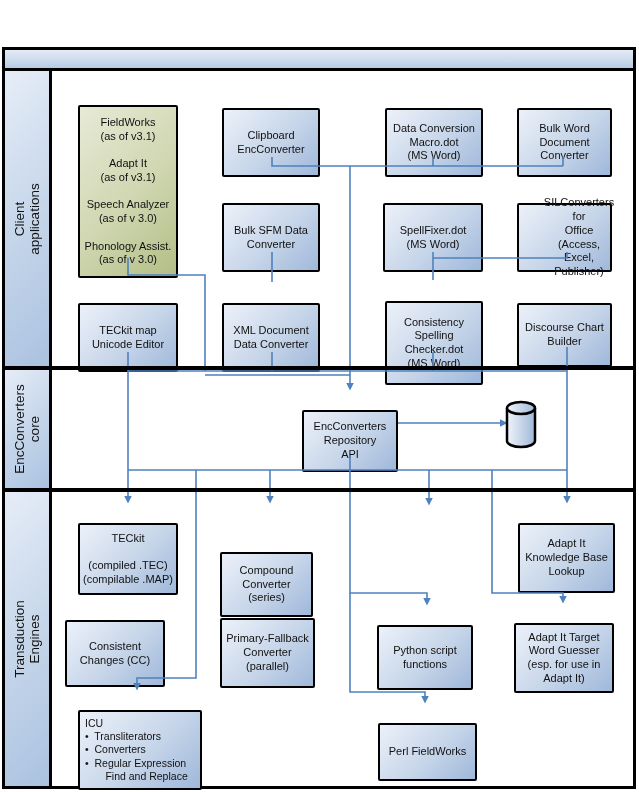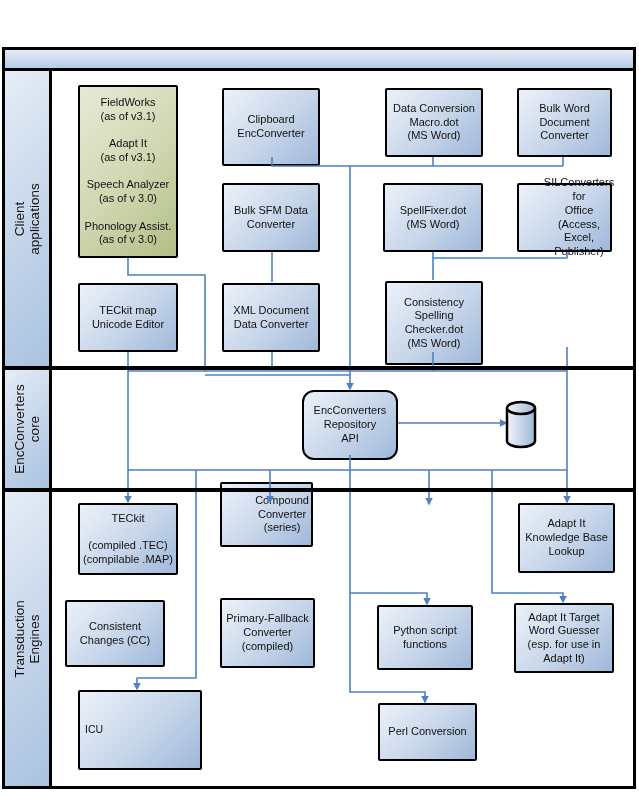--- a/index.html
+++ b/index.html
@@ -13,21 +13,21 @@
   #mainframe{position:absolute;left:2px;top:68px;width:634px;height:721px;
              border:3px solid #000;box-sizing:border-box;z-index:0;}
   .sectioncell{position:absolute;left:2px;width:50px;box-sizing:border-box;border:3px solid #000;
                background:linear-gradient(135deg,#e6edf7 0%,#c3d4e9 55%,#aac2e0 100%);
                display:flex;align-items:center;justify-content:center;z-index:2;}
   .vlabel{transform:rotate(-90deg);font-size:13.5px;white-space:pre-line;text-align:center;}
   .divider{position:absolute;left:2px;width:634px;height:4px;background:#000;z-index:4;}
   .node{position:absolute;box-sizing:border-box;border:2.5px solid #000;border-radius:2px;
         background:linear-gradient(135deg,#ecf1f9 0%,#c6d5e9 55%,#9fb8da 100%);
         display:flex;align-items:center;justify-content:center;text-align:center;
-        font-size:11px;line-height:1.25;z-index:2;padding:2px;}
+        font-size:11px;line-height:1.25;z-index:2;padding:2px;margin-top:20px;}
   .node span{white-space:pre-wrap;}
   .node.green{background:linear-gradient(135deg,#e7ead6 0%,#cfd6b0 55%,#b2be85 100%);}
   .node.icu{flex-direction:column;align-items:stretch;justify-content:center;
             text-align:left;font-size:10.5px;padding-left:5px;}
   .icu-title{font-weight:normal;text-align:left;}
   #wires{position:absolute;left:0;top:0;z-index:3;pointer-events:none;}
   .wire{fill:none;stroke:#4f81bd;stroke-width:1.6;}
 </style>
 </head>
 <body>
@@ -55,21 +55,21 @@
 
 Adapt It
 (as of v3.1)
 
 Speech Analyzer
 (as of v 3.0)
 
 Phonology Assist.
 (as of v 3.0)</span>
   </div>
-  <div class="node" style="left:222px;top:88px;width:98px;height:78px;">
+  <div class="node" style="left:222px;top:88px;width:98px;height:69px;">
     <span>Clipboard
 EncConverter</span>
   </div>
   <div class="node" style="left:385px;top:88px;width:98px;height:69px;">
     <span>Data Conversion
 Macro.dot
 (MS Word)</span>
   </div>
   <div class="node" style="left:517px;top:88px;width:95px;height:69px;">
     <span>Bulk Word
@@ -96,67 +96,75 @@
   <div class="node" style="left:222px;top:283px;width:98px;height:69px;">
     <span>XML Document
 Data Converter</span>
   </div>
   <div class="node" style="left:385px;top:281px;width:98px;height:84px;">
     <span>Consistency
 Spelling
 Checker.dot
 (MS Word)</span>
   </div>
-
-  <div class="node" style="left:302px;top:390px;width:96px;height:70px;border-radius:12px;">
+  <div class="node" style="left:517px;top:283px;width:95px;height:64px;">
+    <span>Discourse Chart
+Builder</span>
+  </div>
+
+  <div class="node" style="left:302px;top:390px;width:96px;height:62px;">
     <span>EncConverters
 Repository
 API</span>
   </div>
 
   <div class="node" style="left:78px;top:503px;width:100px;height:72px;">
     <span>TECkit
 
 (compiled .TEC)
 (compilable .MAP)</span>
   </div>
-  <div class="node" style="left:220px;top:482px;width:93px;height:65px;justify-content:flex-end;">
+  <div class="node" style="left:220px;top:532px;width:93px;height:65px;">
     <span>Compound
 Converter
 (series)</span>
   </div>
   <div class="node" style="left:518px;top:503px;width:97px;height:70px;">
     <span>Adapt It
 Knowledge Base
 Lookup</span>
   </div>
   <div class="node" style="left:65px;top:600px;width:100px;height:67px;">
     <span>Consistent
 Changes (CC)</span>
   </div>
   <div class="node" style="left:220px;top:598px;width:95px;height:70px;">
     <span>Primary-Fallback
 Converter
-(compiled)</span>
+(parallel)</span>
   </div>
   <div class="node" style="left:377px;top:605px;width:96px;height:65px;">
     <span>Python script
 functions</span>
   </div>
   <div class="node" style="left:514px;top:603px;width:100px;height:70px;">
     <span>Adapt It Target
 Word Guesser
 (esp. for use in
 Adapt It)</span>
   </div>
   <div class="node icu" style="left:78px;top:690px;width:124px;height:80px;">
     <span class="icu-title">ICU</span>
+    <span>•  Transliterators
+•  Converters
+•  Regular Expression
+       Find and Replace</span>
   </div>
   <div class="node" style="left:378px;top:703px;width:99px;height:58px;">
-    <span>Perl Conversion</span>
+    <span>Perl FieldWorks</span>
   </div>
 
   <svg id="wires" width="639" height="792">
     <defs>
       <marker id="arr" markerWidth="9" markerHeight="9" refX="0.5" refY="4" orient="auto" markerUnits="userSpaceOnUse">
         <path d="M0 0 L8 4 L0 8 Z" fill="#4f81bd"></path>
       </marker>
       <linearGradient id="cylGrad" x1="0" y1="0" x2="1" y2="0">
         <stop offset="0" stop-color="#f0f4fa"></stop>
         <stop offset="1" stop-color="#9fb8d8"></stop>

